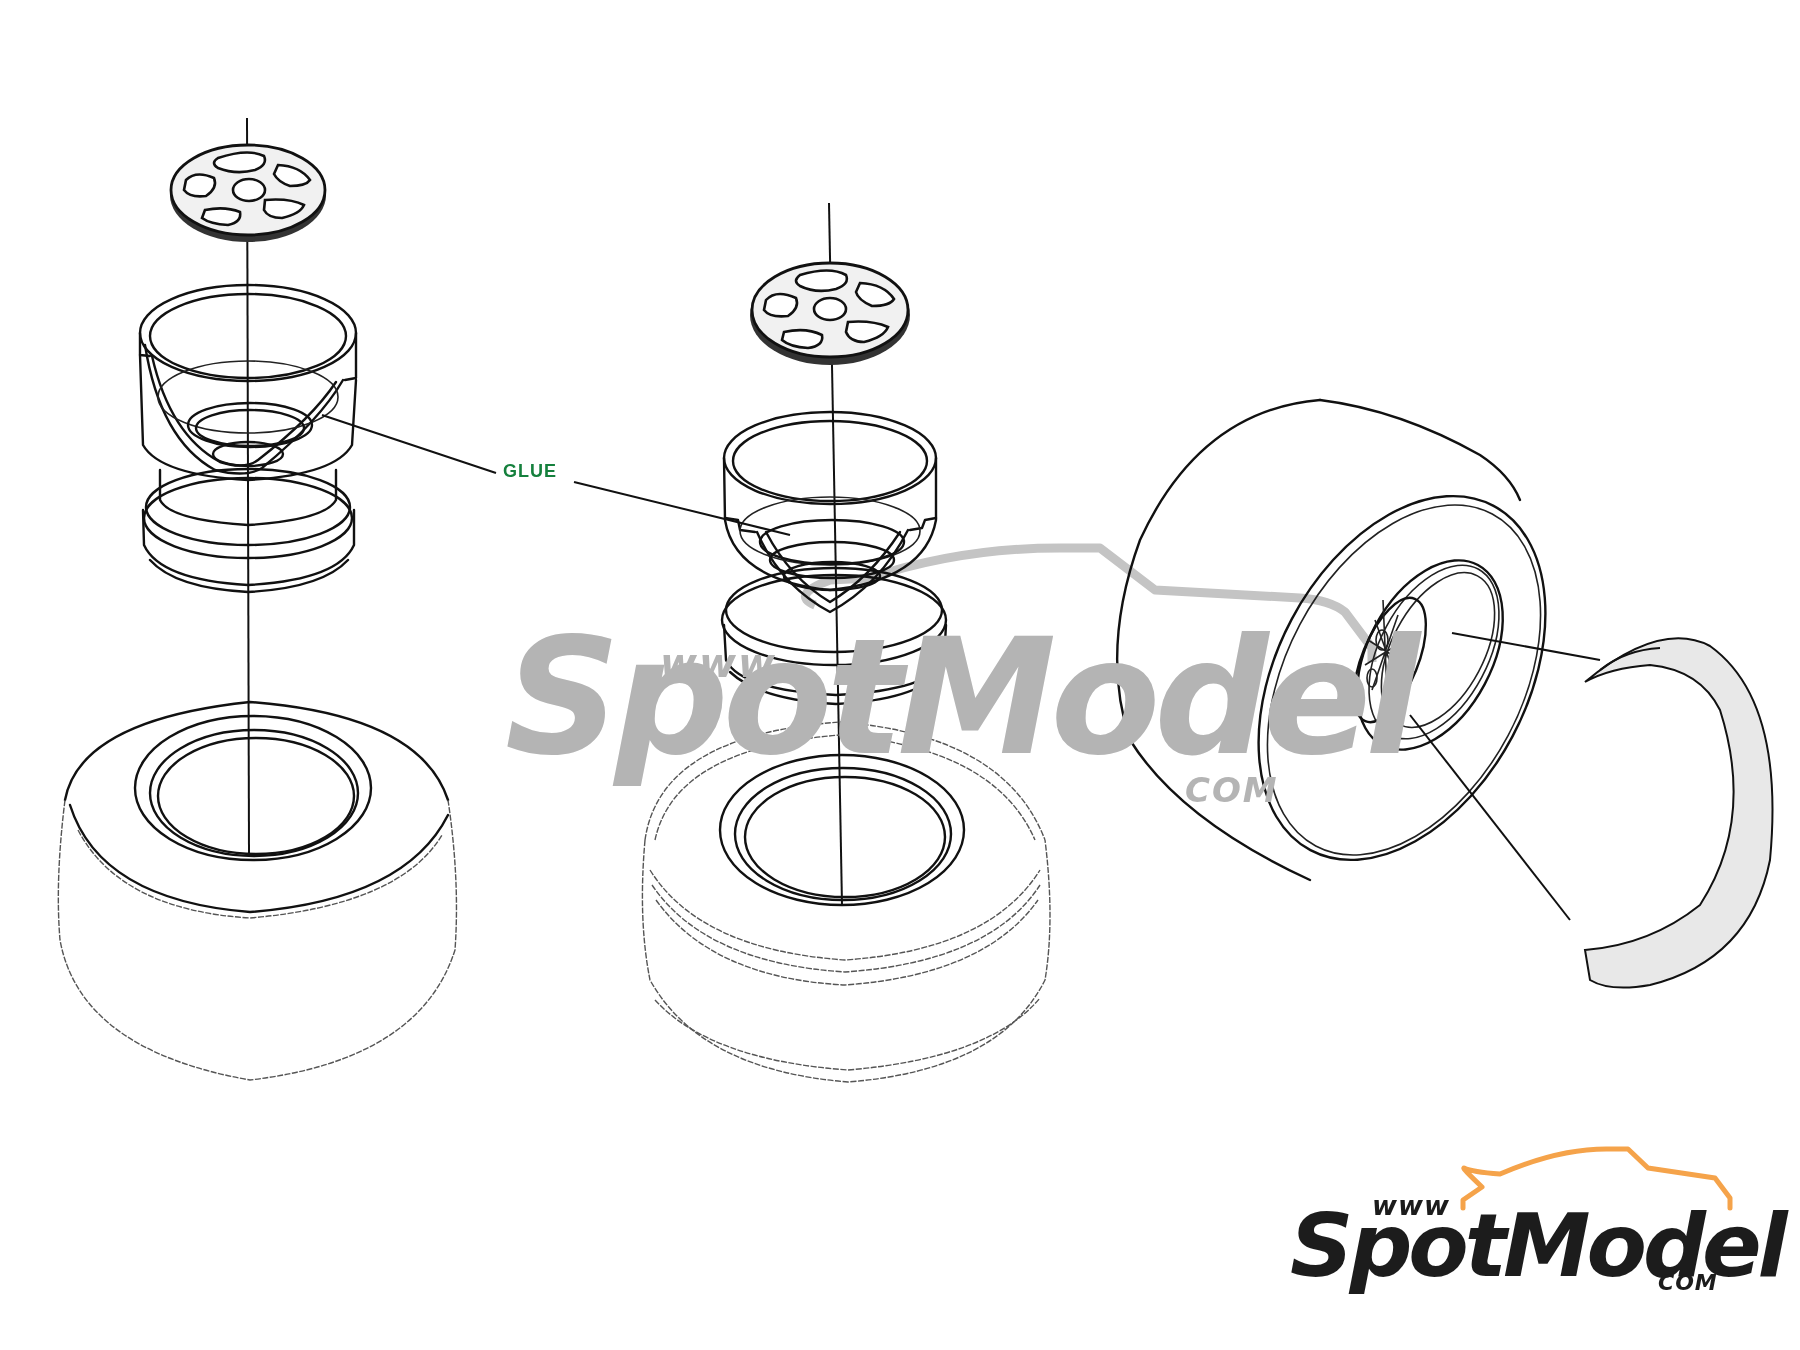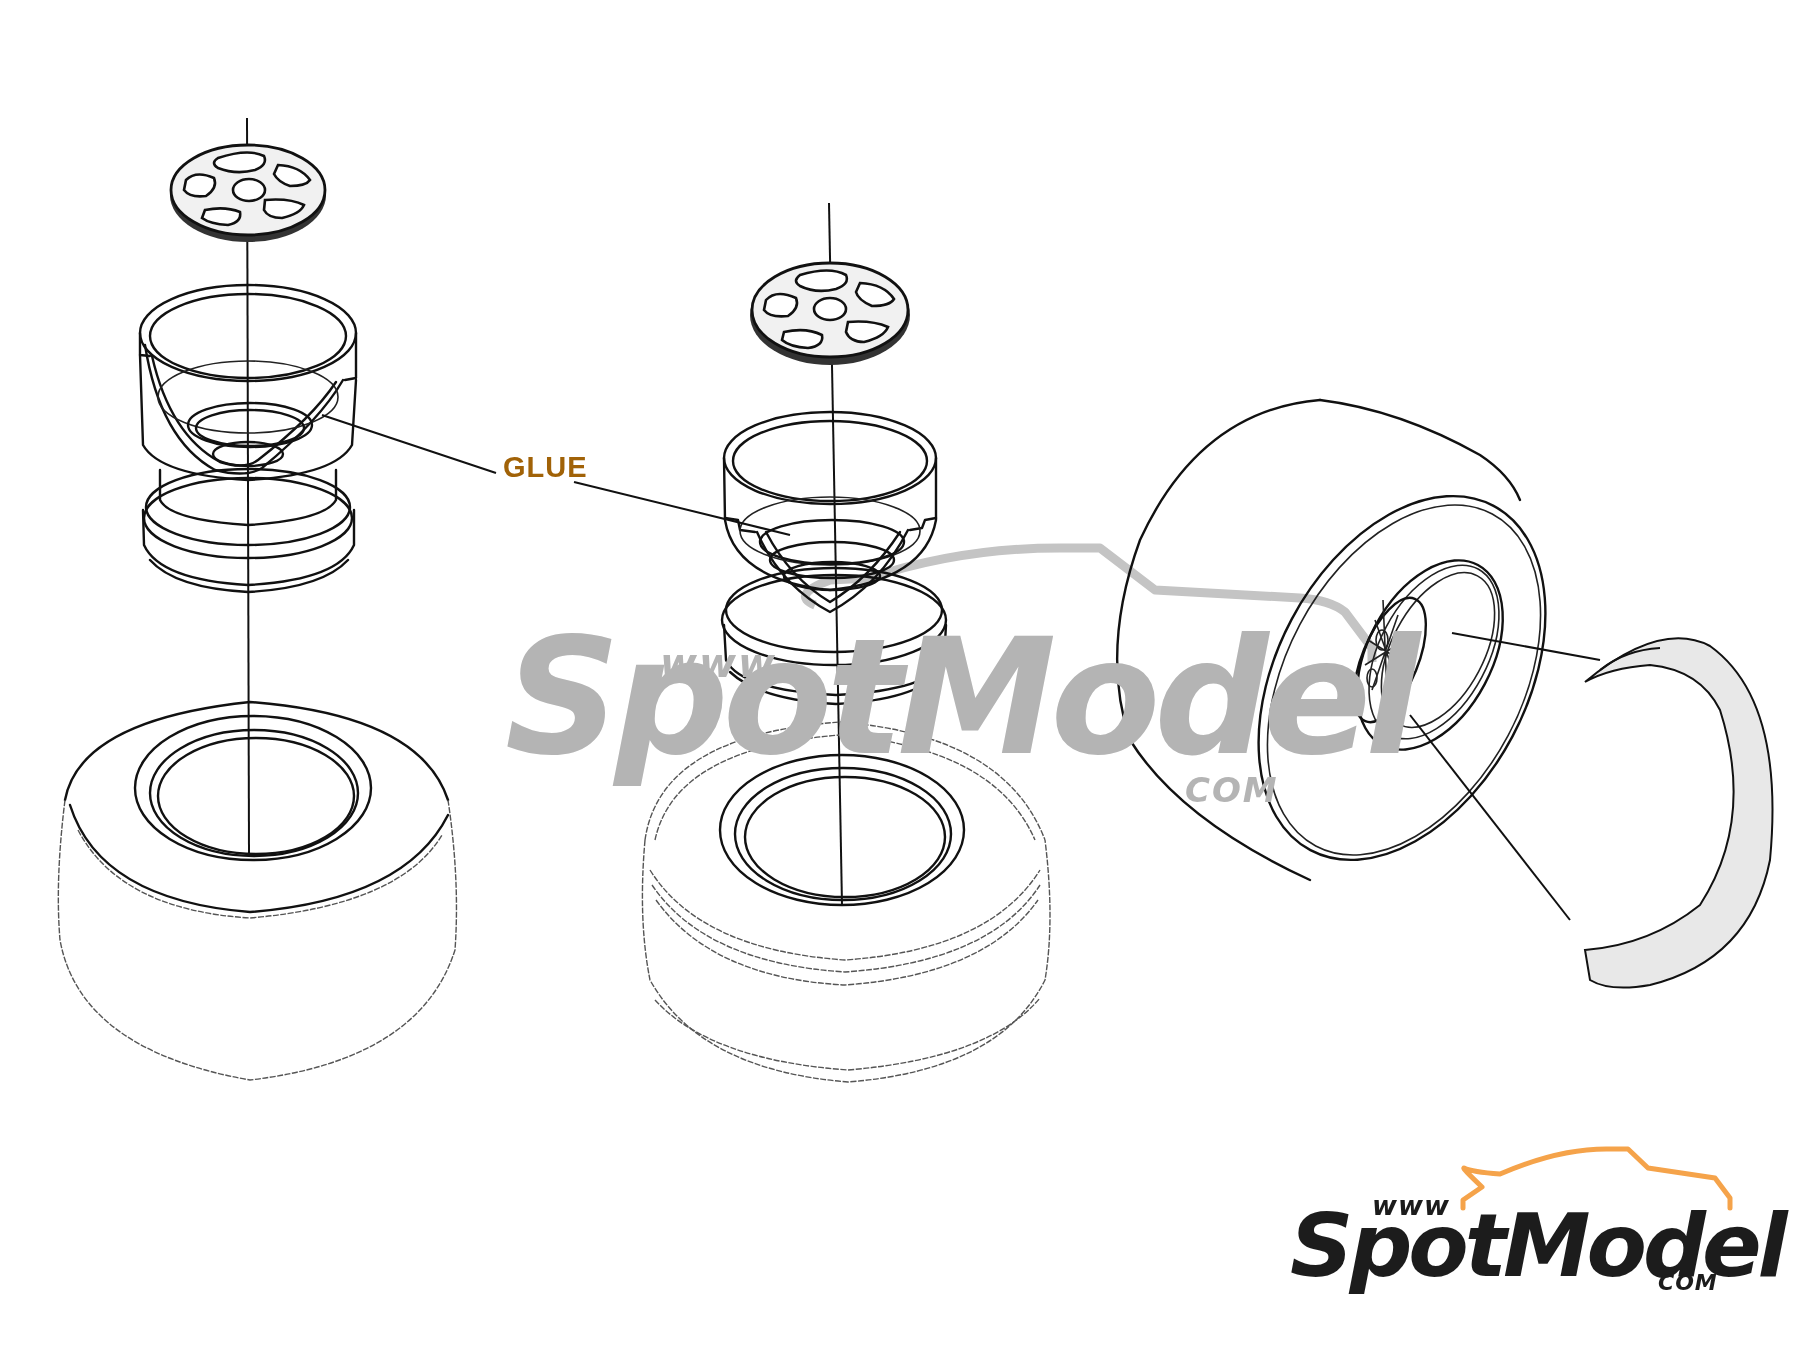--- a/index.html
+++ b/index.html
@@ -4,21 +4,21 @@
 <style>
   html, body { margin: 0; padding: 0; background: #ffffff; }
   body { width: 1800px; height: 1350px; position: relative; overflow: hidden; font-family: "Liberation Sans", sans-serif; }
   .canvas { position: absolute; left: 0; top: 0; width: 1800px; height: 1350px; }
   .ink { fill: none; stroke: #111; stroke-width: 2.4; stroke-linecap: round; stroke-linejoin: round; }
   .ink-thin { fill: none; stroke: #222; stroke-width: 1.6; }
   .ink-faint { fill: none; stroke: #555; stroke-width: 1.4; stroke-dasharray: 6 1.5; }
   .leader { stroke: #111; stroke-width: 2; fill: none; }
   .disc-fill { fill: #f1f1f1; stroke: #111; stroke-width: 2.8; }
   .hole { fill: #fff; stroke: #111; stroke-width: 2.6; }
-  .glue-label { position: absolute; left: 503px; top: 451px; font-family: "Liberation Sans", sans-serif; font-weight: bold; font-size: 29px; letter-spacing: 1px; color: #a16207; }
+  .glue-label { position: absolute; left: 503px; top: 461px; font-family: "Liberation Sans", sans-serif; font-weight: bold; font-size: 18px; letter-spacing: 1px; color: #15803d; }
   .wm { position: absolute; font-family: "DejaVu Sans", sans-serif; font-weight: bold; font-style: italic; color: #b4b4b4; }
   .wm-www { left: 660px; top: 640px; font-size: 40px; letter-spacing: 2px; }
   .wm-main { left: 505px; top: 618px; font-size: 160px; letter-spacing: -6px; line-height: 1; }
   .wm-com { left: 1185px; top: 770px; font-size: 34px; letter-spacing: 2px; }
   .logo-www { position: absolute; left: 1372px; top: 1195px; font-family: "DejaVu Sans", sans-serif; font-weight: bold; font-style: italic; font-size: 27px; color: #1c1c1c; letter-spacing: 1px; }
   .logo-main { position: absolute; left: 1290px; top: 1195px; font-family: "DejaVu Sans", sans-serif; font-weight: bold; font-style: italic; font-size: 88px; letter-spacing: -4px; color: #1c1c1c; line-height: 1.15; }
   .logo-com { position: absolute; left: 1658px; top: 1270px; font-family: "DejaVu Sans", sans-serif; font-weight: bold; font-style: italic; font-size: 22px; color: #1c1c1c; letter-spacing: 1px; }
 </style>
 </head>
 <body>

